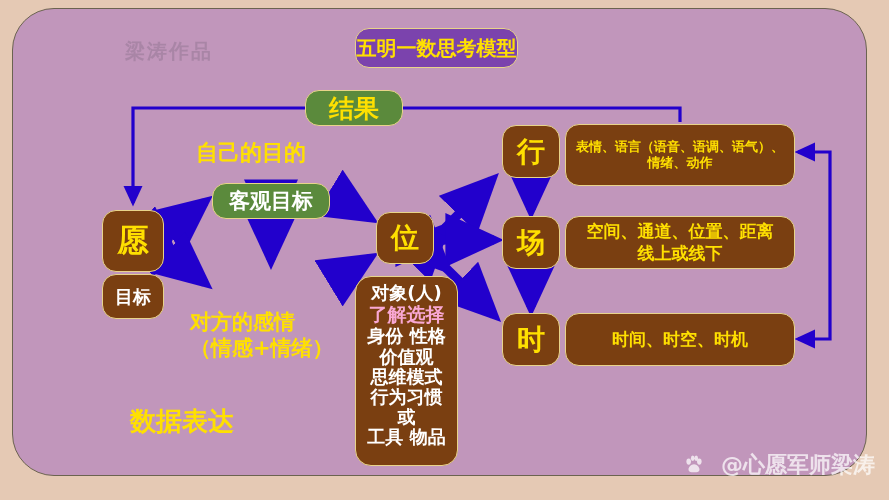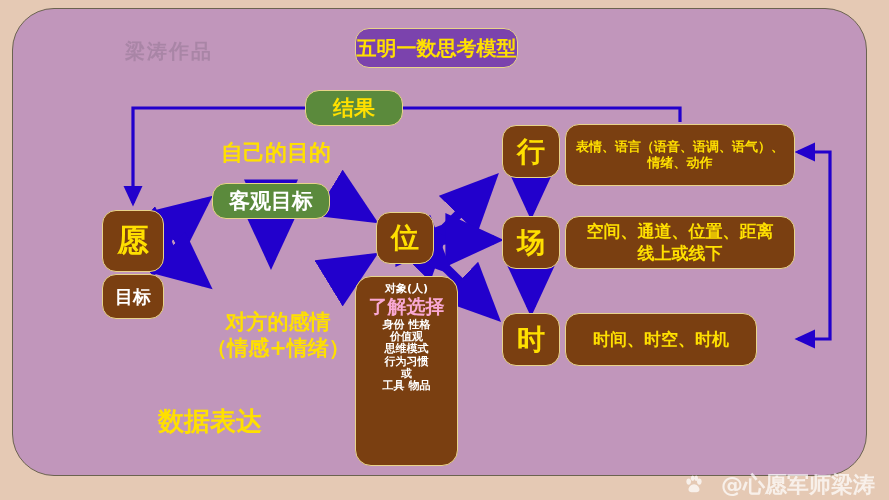--- a/index.html
+++ b/index.html
@@ -36,75 +36,75 @@
     border-radius:14px;
   }
   .purple{
     background:#7b43ad;
     border:1.5px solid #e8d48a;
     border-radius:14px;
     color:#ffe000;
   }
   .txt-white{color:#ffffff;}
 
-  .freetext{position:absolute;color:#ffe000;font-weight:bold;text-align:center;}
+  .freetext{position:absolute;color:#ffe000;font-weight:bold;text-align:left;}
 
   #title{left:355px;top:28px;width:163px;height:40px;}
   #title span{font-size:20px;font-weight:bold;}
 
   #resultBox{left:305px;top:90px;width:98px;height:36px;}
-  #resultBox span{font-size:21px;font-weight:bold;color:#ffe000;}
+  #resultBox span{font-size:25px;font-weight:bold;color:#ffe000;}
 
   #yuan{left:102px;top:210px;width:62px;height:62px;}
   #yuan span{font-size:31px;font-weight:bold;}
   #mubiao{left:102px;top:274px;width:62px;height:45px;}
   #mubiao span{font-size:18px;font-weight:bold;color:#ffffff;}
 
   #keguan{left:212px;top:183px;width:118px;height:36px;}
   #keguan span{font-size:21px;font-weight:bold;color:#ffffff;}
   #zhuguan{left:212px;top:267px;width:118px;height:36px;}
   #zhuguan span{font-size:21px;font-weight:bold;color:#ffe000;}
 
   #wei{left:376px;top:212px;width:58px;height:52px;}
   #wei span{font-size:28px;font-weight:bold;}
 
   #objBox{
     left:355px;top:276px;width:103px;height:190px;
     flex-direction:column;justify-content:flex-start;padding-top:6px;
     border-radius:16px;
   }
-  #objBox div{line-height:1.12;font-weight:bold;font-size:11px;width:100%;}
+  #objBox div{line-height:1.12;font-weight:bold;font-size:18px;width:100%;}
   #objBox .hl{color:#f9a8d4;font-size:19px;margin:1px 0 1px;}
 
   #xing{left:502px;top:125px;width:58px;height:53px;}
   #xing span{font-size:28px;font-weight:bold;}
   #xingTxt{left:565px;top:124px;width:230px;height:62px;padding:0 6px;}
   #xingTxt span{font-size:13px;font-weight:bold;line-height:1.25;}
 
   #chang{left:502px;top:216px;width:58px;height:53px;}
   #chang span{font-size:28px;font-weight:bold;}
   #changTxt{left:565px;top:216px;width:230px;height:53px;padding:0 16px;text-align:center;}
   #changTxt span{font-size:17px;font-weight:bold;line-height:1.25;}
 
   #shi{left:502px;top:313px;width:58px;height:53px;}
   #shi span{font-size:28px;font-weight:bold;}
-  #shiTxt{left:565px;top:313px;width:192px;height:53px;padding:0 6px;}
+  #shiTxt{left:565px;top:313px;width:230px;height:53px;padding:0 6px;}
   #shiTxt span{font-size:17px;font-weight:bold;line-height:1.25;}
 
   #selfPurpose{left:196px;top:138px;width:160px;font-size:22px;}
   #otherFeel{left:190px;top:309px;width:176px;font-size:21px;line-height:1.25;}
   #dataExpr{left:130px;top:404px;width:160px;font-size:26px;}
 
   #wm-top{
     position:absolute;left:125px;top:38px;
     font-size:20px;font-weight:bold;color:rgba(150,120,150,0.55);
     letter-spacing:2px;
   }
   #wm-bottom{
-    position:absolute;right:14px;bottom:0;
+    position:absolute;right:14px;bottom:20px;
     display:flex;align-items:center;gap:16px;
     color:rgba(255,255,255,0.72);font-size:22px;font-weight:bold;
   }
   .paw{width:22px;height:22px;}
 </style>
 </head>
 <body>
 
 <div id="stage">
 

